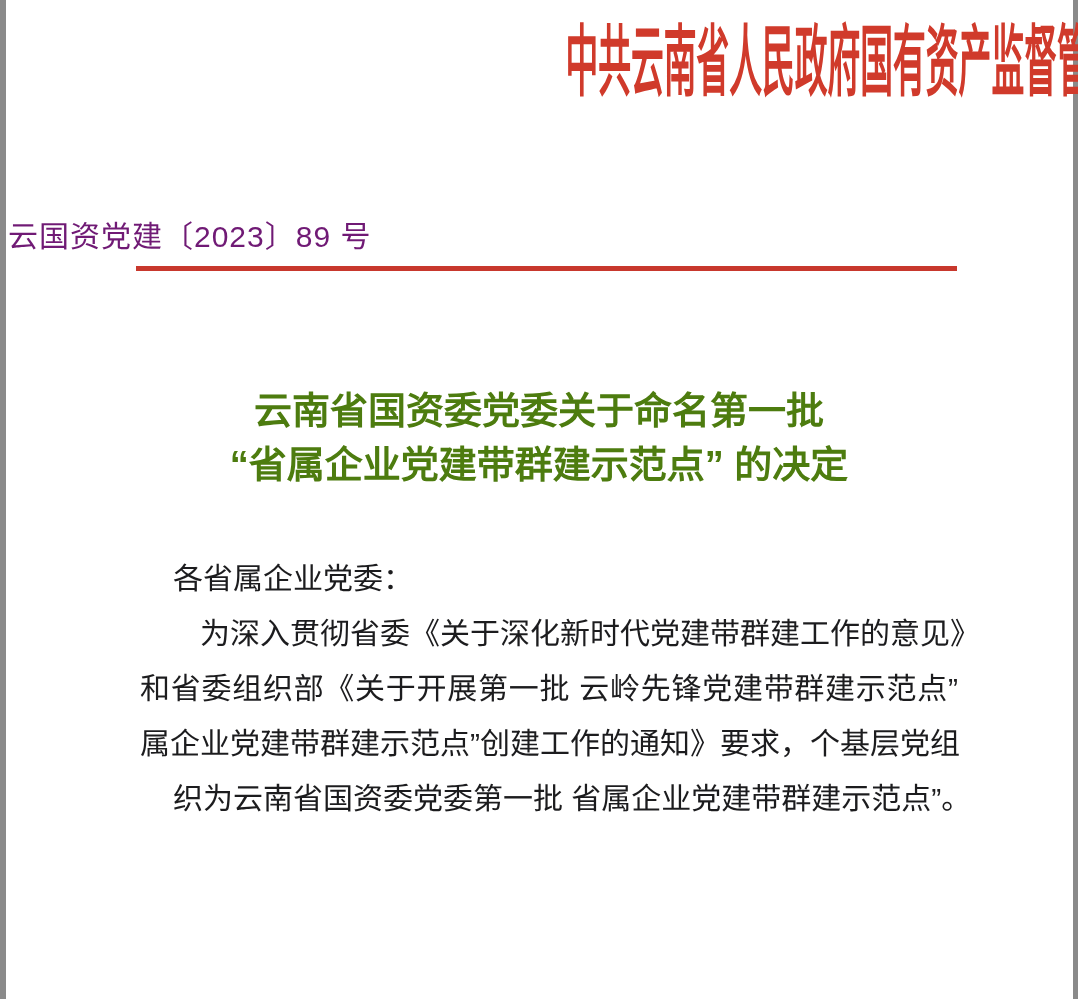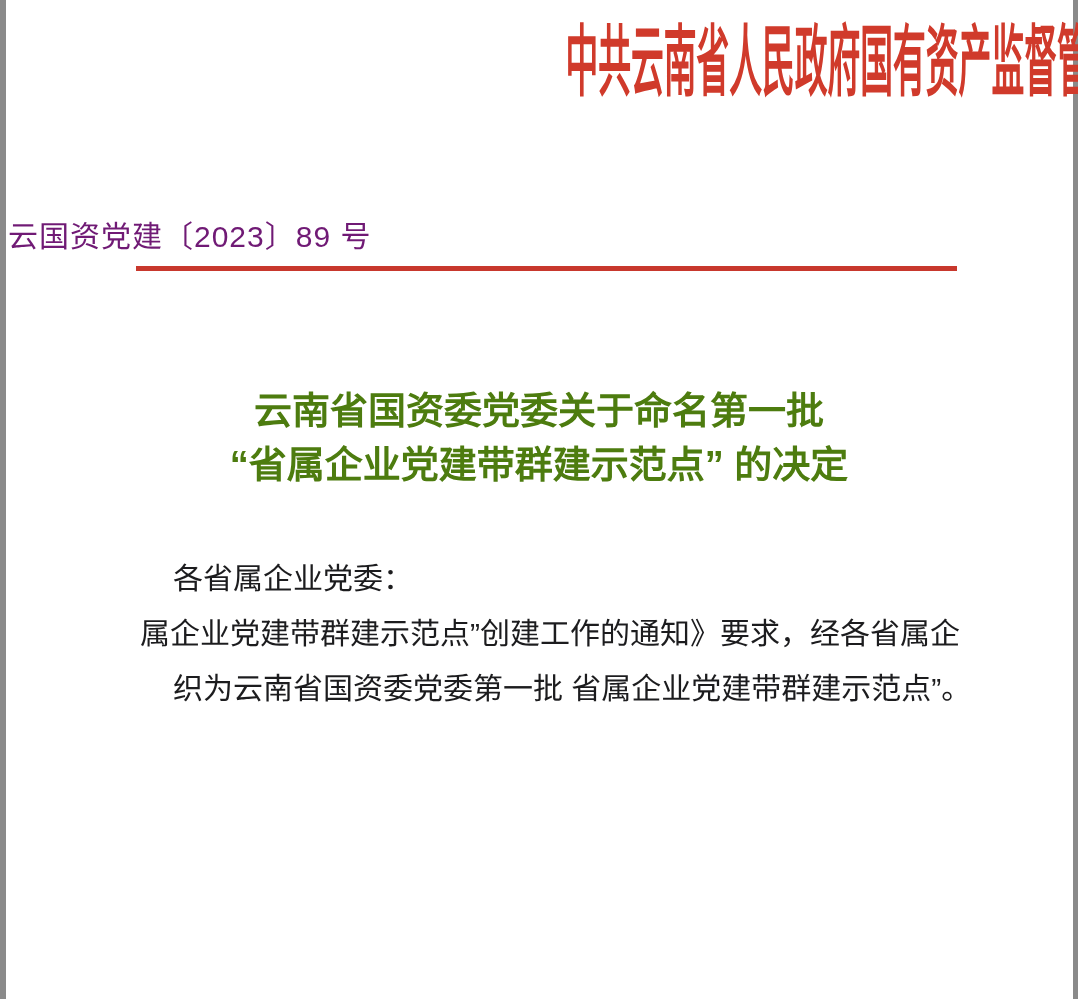--- a/index.html
+++ b/index.html
@@ -98,16 +98,18 @@
 
   <div class="red-rule"></div>
 
   <div class="title">
     <div class="title-line">云南省国资委党委关于命名第一批</div>
     <div class="title-line">“省属企业党建带群建示范点” 的决定</div>
   </div>
 
   <div class="docbody">
     <div class="line no-justify">各省属企业党委：</div>
-    <div class="line">属企业党建带群建示范点”创建工作的通知》要求，经各省属企</div>
+    <div class="line indent">为深入贯彻省委《关于深化新时代党建带群建工作的意见》</div>
+    <div class="line">和省委组织部《关于开展第一批 云岭先锋党建带群建示范点”</div>
+    <div class="line">属企业党建带群建示范点”创建工作的通知》要求，个基层党组</div>
     <div class="line no-justify">织为云南省国资委党委第一批 省属企业党建带群建示范点”。</div>
   </div>
 </div>
 
 </body></html>

